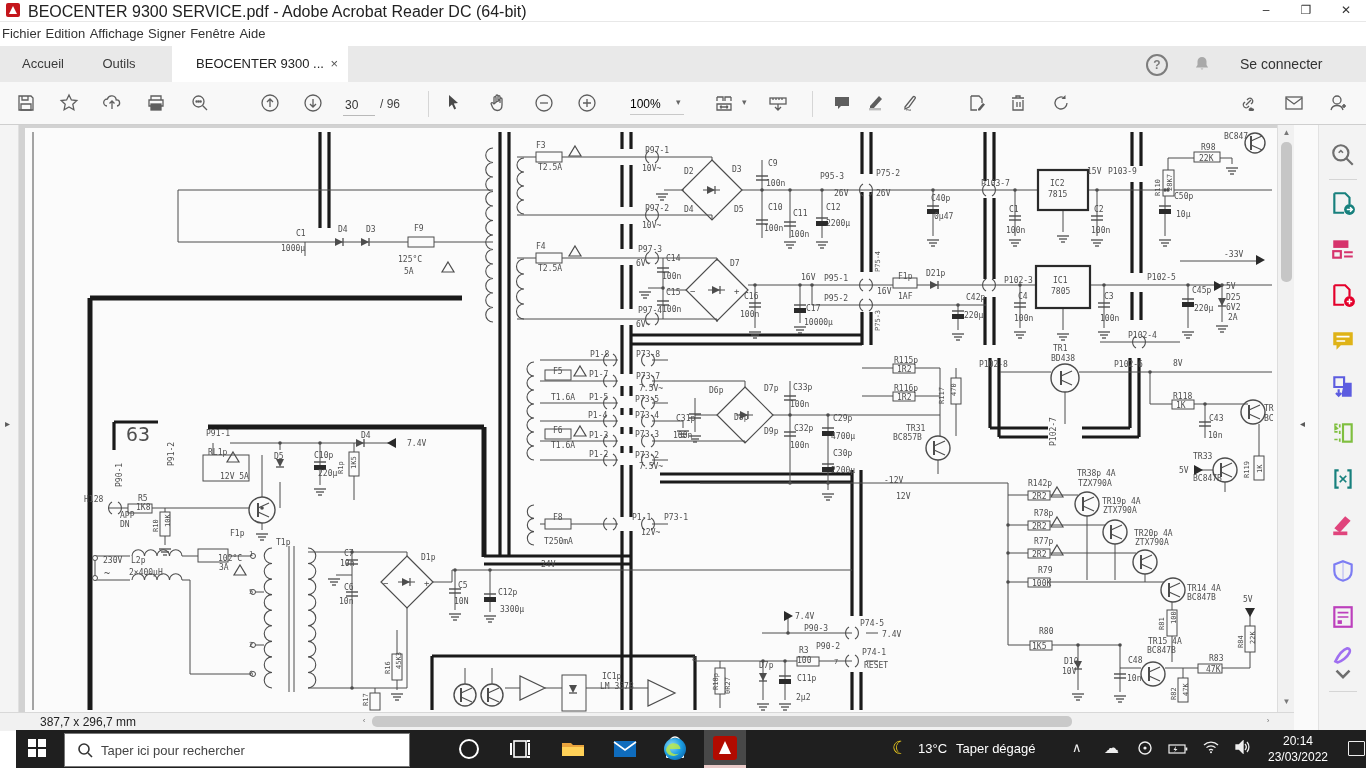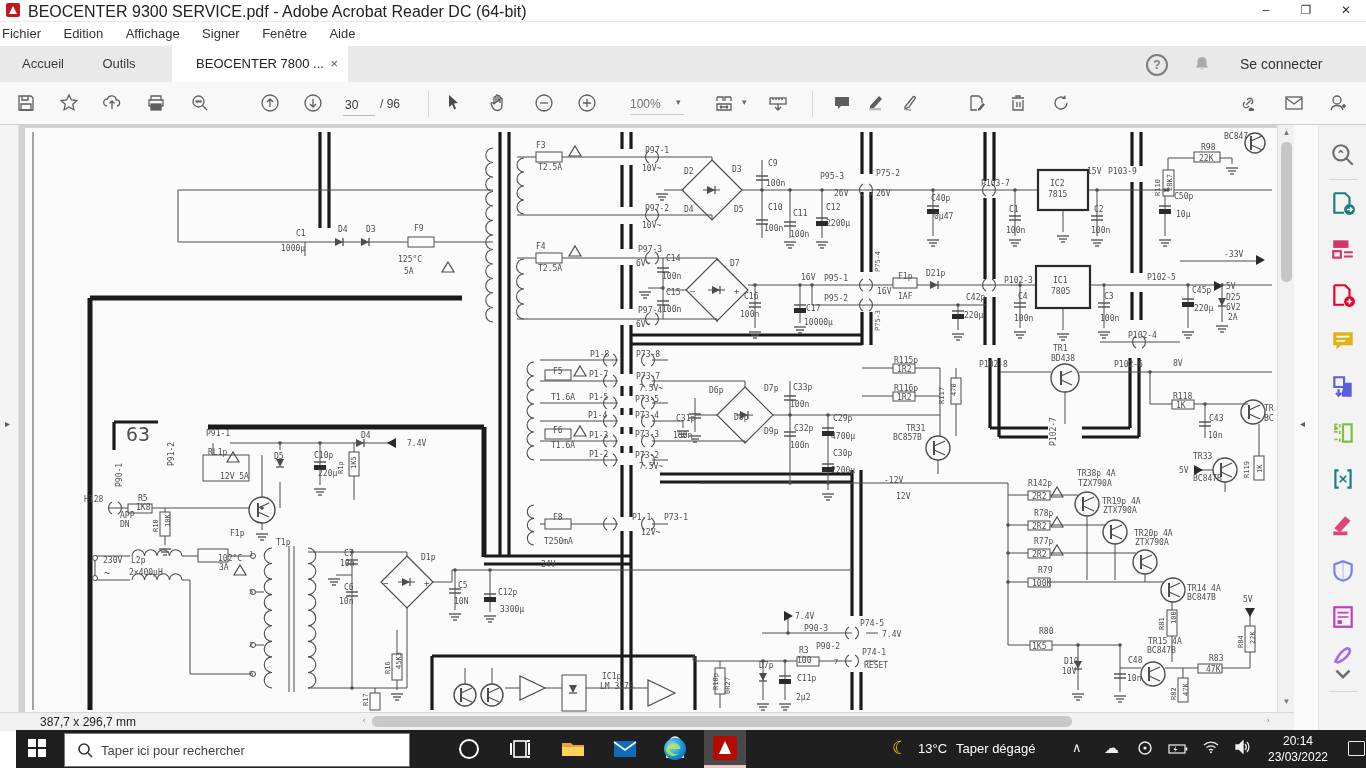--- a/index.html
+++ b/index.html
@@ -6,37 +6,37 @@
     font-family:"Liberation Sans",sans-serif;background:#fff;}
   .abs{position:absolute;}
   
   #titlebar{position:absolute;left:0;top:0;width:1366px;height:21px;background:#ffffff;border-bottom:1px solid #e8e8e8;}
   #app-logo{position:absolute;left:6px;top:3px;width:14px;height:14px;background:#c4161c;border-radius:2px;}
   #app-logo:before{content:"";position:absolute;left:3px;top:3px;border-left:4px solid transparent;border-right:4px solid transparent;border-bottom:8px solid #fff;}
   #title-text{position:absolute;left:28px;top:3px;font-size:16px;color:#222;}
   .winbtn{position:absolute;top:0;width:40px;height:21px;text-align:center;font-size:12px;color:#333;line-height:21px;}
   
   #menubar{position:absolute;left:0;top:22px;width:1366px;height:24px;background:#fff;}
-  .menuitem{display:inline-block;margin-left:18px;font-size:13px;color:#333;line-height:24px;}
+  .menuitem{display:inline-block;font-size:13px;color:#333;line-height:24px;}
   .menuitem:first-child{margin-left:2px;}
   
   #tabbar{position:absolute;left:0;top:46px;width:1366px;height:36px;background:#e9e9e9;border-bottom:1px solid #dcdcdc;}
   .tab{position:absolute;top:0;height:36px;line-height:36px;font-size:13px;color:#3a3a3a;text-align:center;}
   #tab-doc{left:172px;width:176px;background:#fff;color:#222;}
   #tab-doc .close{position:absolute;right:10px;top:0;color:#555;font-size:13px;}
   #help-circle{position:absolute;left:1146px;top:8px;width:18px;height:18px;border:2px solid #7d7d7d;border-radius:50%;color:#7d7d7d;font-size:12px;font-weight:bold;text-align:center;line-height:18px;}
   #signin{position:absolute;left:1240px;top:0;height:36px;line-height:36px;font-size:14px;color:#323232;}
   
   #toolbar{position:absolute;left:0;top:82px;width:1366px;height:42px;background:#f8f8f8;border-bottom:1px solid #cfcfcf;}
   .tbtn{position:absolute;top:11px;width:22px;height:22px;}
   .tbtn svg{width:20px;height:20px;stroke:#5e5e5e;fill:none;stroke-width:1.3;}
   .tsep{position:absolute;top:9px;width:1px;height:26px;background:#d6d6d6;}
   #page-num{position:absolute;left:343px;top:13px;width:28px;height:18px;border:none;border-bottom:1px solid #b9b9b9;background:transparent;font-size:12px;color:#333;font-family:"Liberation Sans",sans-serif;}
   #page-total{position:absolute;left:380px;top:15px;font-size:12px;color:#444;}
-  #zoom-text{position:absolute;left:630px;top:15px;font-size:12px;color:#737373;width:54px;border-bottom:1px solid #c9c9c9;padding-bottom:3px;}
+  #zoom-text{position:absolute;left:630px;top:15px;font-size:12px;color:#000000;width:54px;border-bottom:1px solid #c9c9c9;padding-bottom:3px;}
   .caret{position:absolute;top:15px;font-size:9px;color:#666;}
   
   #docarea{position:absolute;left:0;top:125px;width:1366px;height:605px;background:#d2d2d2;}
   #schem{position:absolute;left:0;top:0;}
   #left-gutter{position:absolute;left:0;top:0;width:18px;height:587px;background:#f4f4f4;border-right:1px solid #e0e0e0;}
   .flyarrow{position:absolute;font-size:10px;color:#5a5a5a;}
   
   #vscroll{position:absolute;left:1277px;top:0;width:17px;height:587px;background:#f1f1f1;border-left:1px solid #ddd;}
   #vthumb{position:absolute;left:3px;top:17px;width:11px;height:140px;background:#c6c6c6;border-radius:5px;}
   .scrollglyph{position:absolute;width:17px;text-align:center;font-size:8px;color:#777;}
@@ -85,21 +85,21 @@
   <span class="menuitem">Affichage</span>
   <span class="menuitem">Signer</span>
   <span class="menuitem">Fenêtre</span>
   <span class="menuitem">Aide</span>
 </div>
 
 <div id="tabbar">
   <span class="tab" style="left:10px;width:66px">Accueil</span>
   <span class="tab" style="left:86px;width:66px">Outils</span>
   <span class="tab" id="tab-doc">
-    <span>BEOCENTER 7800 ...</span>
+    <span>BEOCENTER 9300 ...</span>
     <span class="close">×</span>
   </span>
   <span id="help-circle">?</span>
   <svg class="abs" style="left:1192px;top:8px" width="20" height="20">
       <path d="M10 3a4.5 4.5 0 0 1 4.5 4.5V11l1.6 2.4H3.9L5.5 11V7.5A4.5 4.5 0 0 1 10 3z" fill="#a9a9a9"></path>
       <path d="M8.6 14.5a1.5 1.5 0 0 0 2.8 0z" fill="#a9a9a9"></path>
     </svg>
   <span id="signin">Se connecter</span>
 </div>
 

